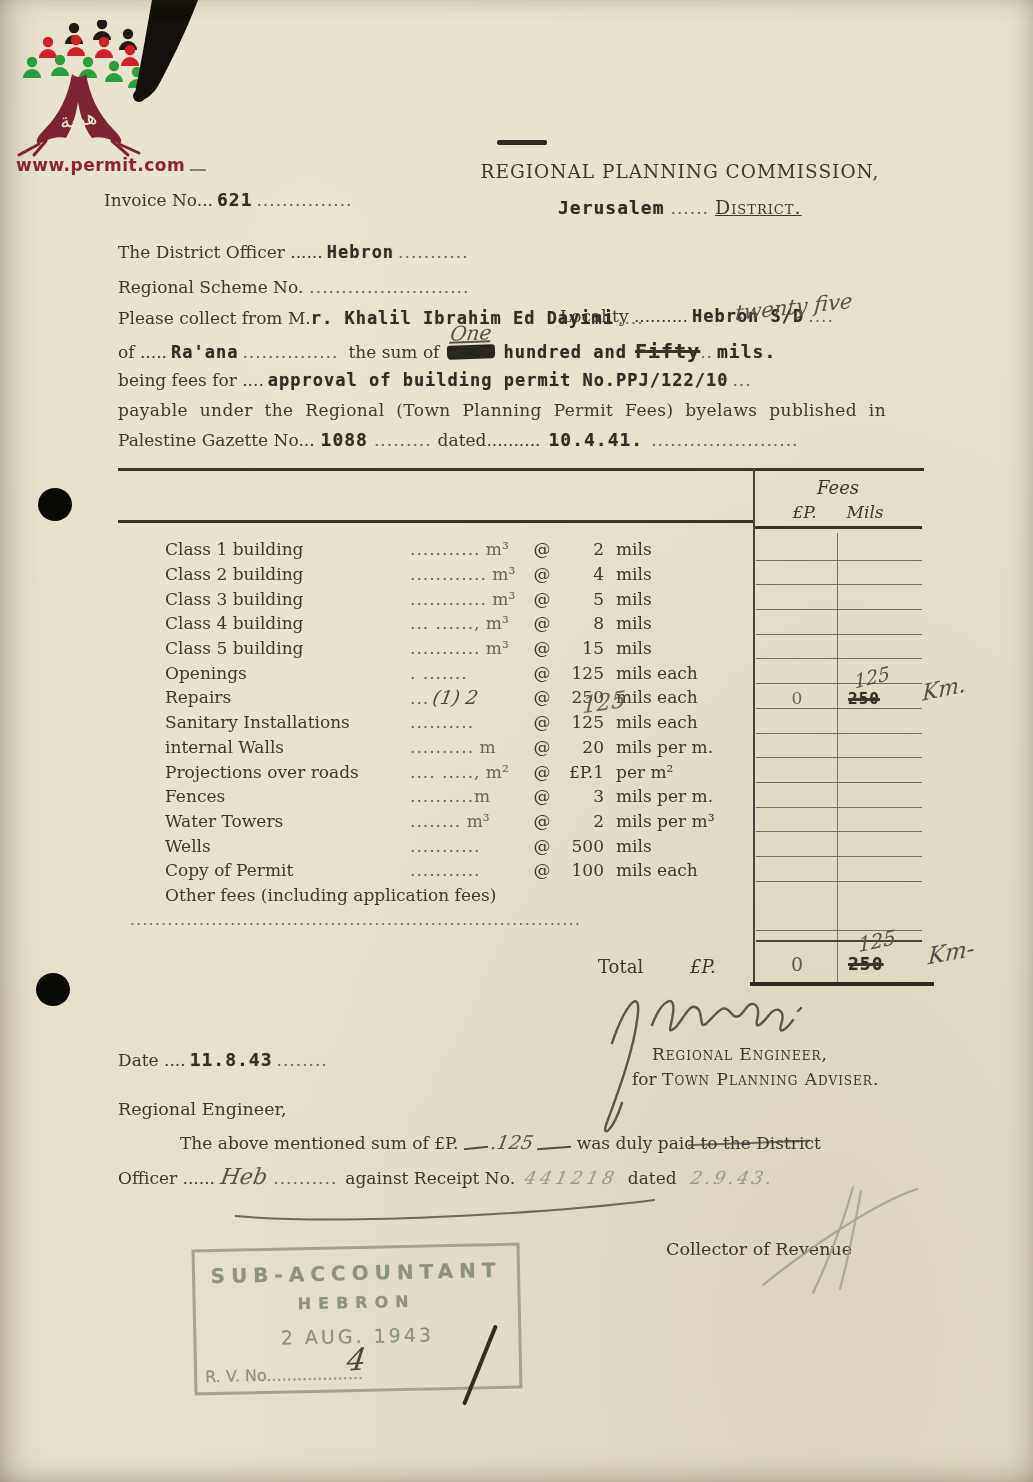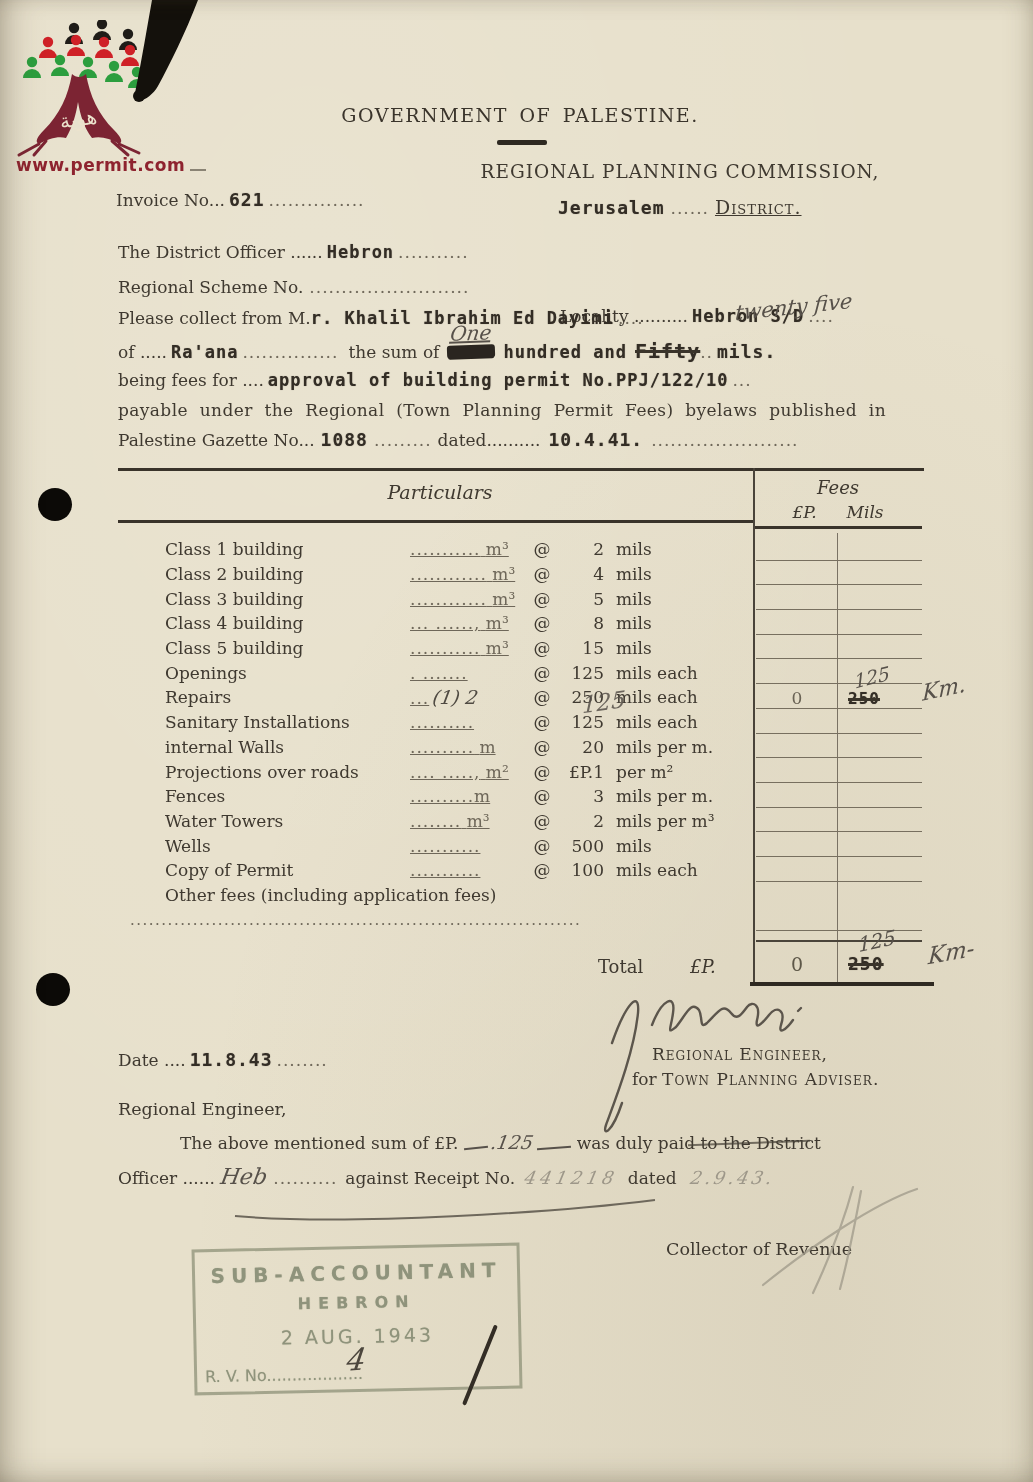--- a/index.html
+++ b/index.html
@@ -26,21 +26,21 @@
       transform:skewX(-10deg);display:inline-block;}
   .hw-faint{font-family:"DejaVu Serif", serif;font-style:italic;color:#9d9789;
       transform:skewX(-12deg);display:inline-block;}
   .sc{font-variant:small-caps;}
   .strike{text-decoration:line-through;text-decoration-thickness:2.5px;text-decoration-color:#3a342a;}
   .line{display:flex;align-items:baseline;white-space:nowrap;font-size:17px;}
   .hole{position:absolute;width:34px;height:33px;border-radius:50%;background:#0c0a07;}
   .rule{position:absolute;background:#39332a;}
   .prow{height:24.7px;display:flex;align-items:center;font-size:17px;white-space:nowrap;}
   .cl{width:292px;padding-left:47px;box-sizing:border-box;}
-  .cf{width:120px;color:#6e6759;text-decoration:underline;}
+  .cf{width:120px;color:#6e6759;}
   .ca{width:24px;text-align:center;}
   .cr{width:50px;text-align:right;padding-right:4px;}
   .cs{padding-left:8px;}
   .hwqty{font-size:19px;margin-left:4px;color:#4f4a42;}
   .stamp{position:absolute;left:193px;top:1246px;width:328px;height:146px;
     transform:rotate(-1.2deg);border:3.5px solid rgba(138,142,116,.75);
     color:#8b9078;opacity:.95;box-sizing:border-box;
     text-shadow:0 0 1px rgba(138,142,116,.55);font-family:"DejaVu Sans", sans-serif;}
   .stamp div{position:absolute;width:100%;text-align:center;}
   svg{display:block;}
@@ -93,26 +93,25 @@
   <div class="abs" style="left:16px;top:155px;font-family:'DejaVu Sans',sans-serif;font-weight:bold;font-size:17px;color:#8e232f;letter-spacing:.5px;">www.permit.com</div>
 
   <svg class="abs" style="left:118px;top:0" width="112" height="114" viewBox="0 0 112 114">
     <path fill="#14110c" d="M34,0 L80,0 C67,34 52,64 40,86 C32,100 13,109 18,88 C24,58 29,28 34,0 Z"></path>
     <circle cx="21" cy="96" r="6" fill="#14110c"></circle>
   </svg>
 
   <div class="hole" style="left:38px;top:488px;"></div>
   <div class="hole" style="left:36px;top:973px;"></div>
 
-  <div class="abs" style="left:280px;top:104px;width:480px;text-align:center;font-size:19px;letter-spacing:1.5px;word-spacing:4px;color:#3a342b;">GOVERNMENT OF PALESTINE.</div>
   <div class="abs" style="left:497px;top:140px;width:50px;height:5px;background:#2e2921;border-radius:2px;"></div>
   <div class="abs" style="left:430px;top:161px;width:500px;text-align:center;font-size:18.5px;letter-spacing:1px;">REGIONAL PLANNING COMMISSION,</div>
   <div class="abs" style="left:190px;top:169px;width:16px;height:2px;background:#8a8374;"></div>
 
-  <div class="abs line" style="left:116px;top:189px;align-items:flex-end;">
+  <div class="abs line" style="left:104px;top:189px;align-items:flex-end;">
     <span>Invoice No...</span>
     <span class="typed" style="font-size:18px;margin:0 4px;">621</span>
     <span class="dots">...............</span>
   </div>
 
   <div class="abs line" style="left:558px;top:196px;">
     <span class="typed" style="font-size:18px;">Jerusalem</span>
     <span class="dots" style="margin:0 6px;">......</span>
     <span class="sc" style="font-size:19px;letter-spacing:1px;text-decoration:underline;">District.</span>
   </div>
@@ -165,21 +164,20 @@
   <div class="abs line" style="left:118px;top:429px;">
     <span>Palestine Gazette No...</span>
     <span class="typed" style="margin:0 6px;font-size:18px;">1088</span>
     <span class="dots" style="margin-right:6px;">.........</span>
     <span>dated..........</span>
     <span class="typed" style="margin:0 8px;font-size:18px;">10.4.41.</span>
     <span class="dots">.......................</span>
   </div>
 
   <div class="rule" style="left:118px;top:468px;width:806px;height:3px;"></div>
-  <div class="abs" style="left:250px;top:481px;width:380px;text-align:center;font-style:italic;font-size:19px;">Particulars</div>
   <div class="abs" style="left:758px;top:477px;width:160px;text-align:center;font-style:italic;font-size:18px;">Fees</div>
   <div class="abs" style="left:758px;top:502px;width:160px;text-align:center;font-style:italic;font-size:17px;">
     <span style="margin-right:30px;">£P.</span><span>Mils</span>
   </div>
   <div class="rule" style="left:118px;top:520px;width:637px;height:3px;"></div>
   <div class="rule" style="left:755px;top:526px;width:167px;height:3px;"></div>
   <div class="rule" style="left:753px;top:468px;width:2px;height:517px;background:#4a443a;"></div>
   <div class="abs" style="left:837px;top:533px;width:1px;height:450px;background:#7a7264;"></div>
   <div class="abs" style="left:756px;top:536px;width:166px;height:397px;background:repeating-linear-gradient(to bottom, transparent 0 23.7px, #776f5f 23.7px 24.7px);"></div>
 

